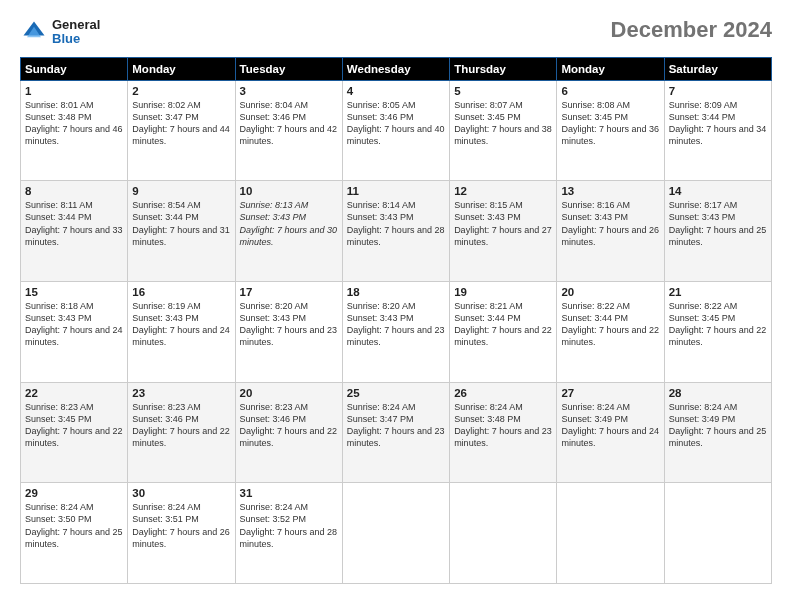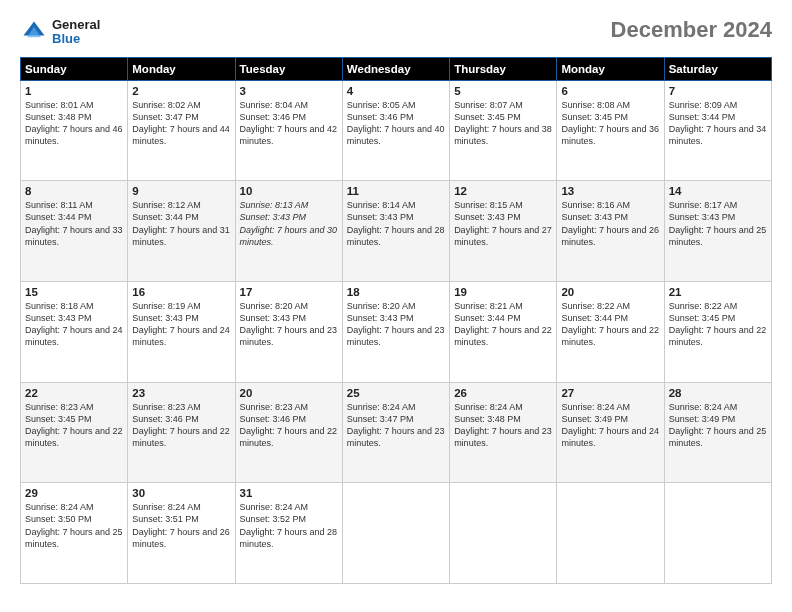--- a/index.html
+++ b/index.html
@@ -184,21 +184,21 @@
         </tr>
         <tr>
           <td>
             <span class="day-num">8</span>
             <div class="day-info" style="white-space: pre-line;">Sunrise: 8:11 AM
 Sunset: 3:44 PM
 Daylight: 7 hours and 33 minutes.</div>
           </td>
           <td>
             <span class="day-num">9</span>
-            <div class="day-info" style="white-space: pre-line;">Sunrise: 8:12 AM
+            <div class="day-info" style="white-space: pre-line;">Sunrise: 8:54 AM
 Sunset: 3:44 PM
 Daylight: 7 hours and 31 minutes.</div>
           </td>
           <td>
             <span class="day-num">10</span>
             <div class="day-info" style="white-space: pre-line; font-style: italic;">Sunrise: 8:13 AM
 Sunset: 3:43 PM
 Daylight: 7 hours and 30 minutes.</div>
           </td>
           <td>

